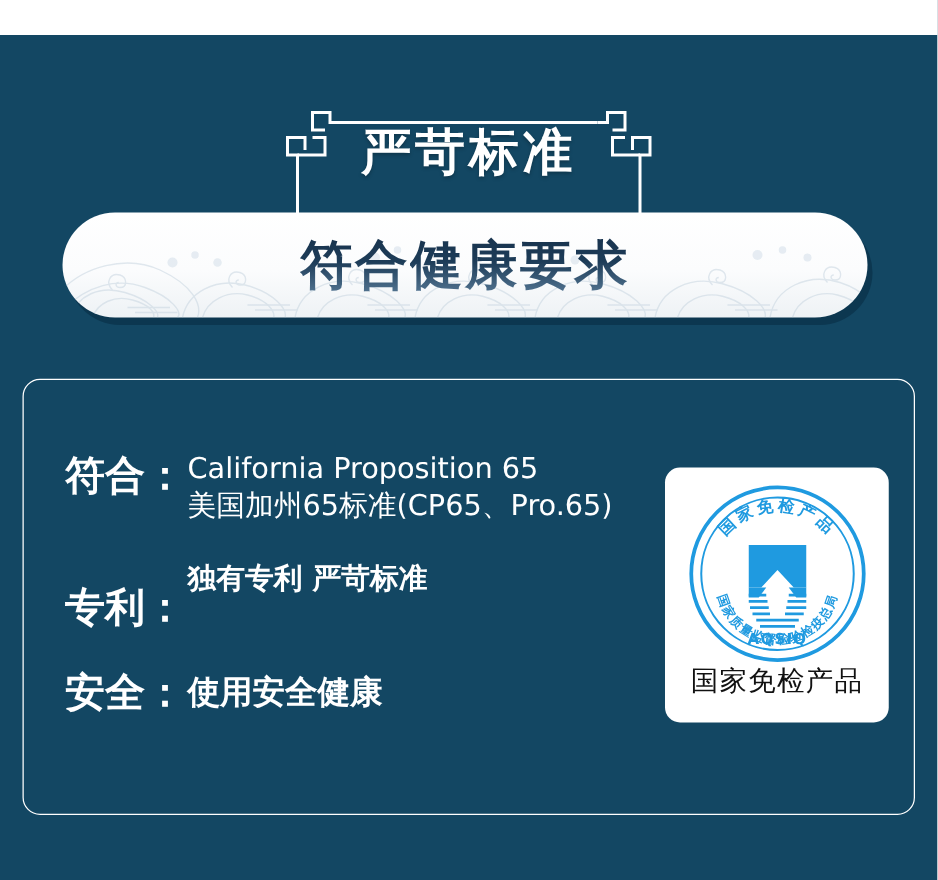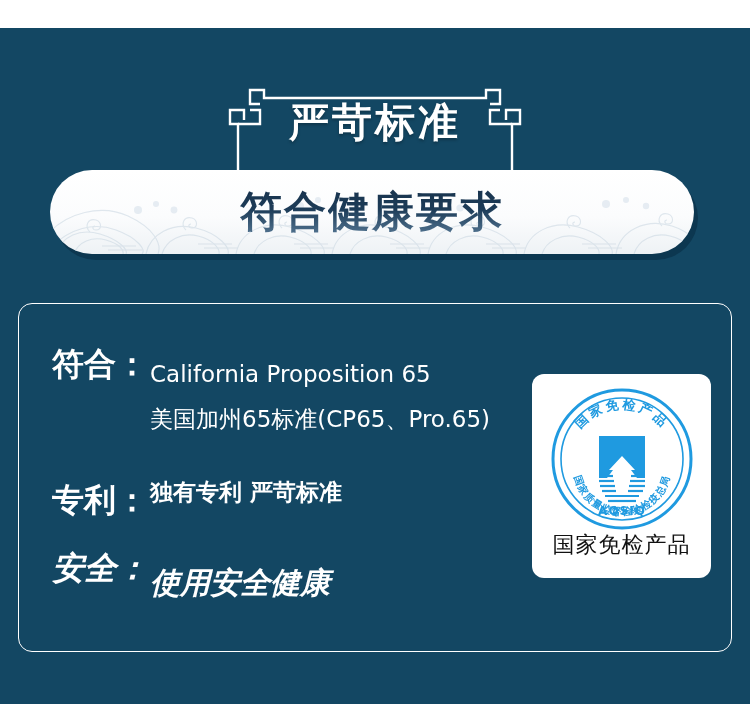--- a/index.html
+++ b/index.html
@@ -113,54 +113,53 @@
     left: 18px; top: 303px;
     width: 714px; height: 349px;
     border: 1px solid #ffffff;
     border-radius: 14px;
     box-sizing: border-box;
   }
 
   
   .specs {
     position: absolute;
-    left: 52px; top: 344px;
+    left: 52px; top: 360px;
     width: 470px;
   }
   .spec-row {
     display: flex;
     align-items: flex-start;
     margin-bottom: 28px;
   }
-  .spec-row:last-child { margin-bottom: 0; font-style: italic; }
+  .spec-row:last-child { margin-bottom: 0; }
   .spec-label {
     font-family: "DejaVu Sans", "Liberation Sans", sans-serif;
     font-weight: bold;
     font-size: 32px;
     color: #ffffff;
     white-space: nowrap;
     flex: 0 0 auto;
     line-height: 40px;
   }
   .spec-values {
     flex: 1 1 auto;
     padding-left: 2px;
   }
   .spec-line {
     font-family: "DejaVu Sans", "Liberation Sans", sans-serif;
     font-size: 23px;
     color: #ffffff;
     line-height: 30px;
     white-space: nowrap;
-    margin-top: 15px;
   }
   .spec-line.bold { font-weight: bold; }
   .row-patent .spec-label { padding-top: 18px; }
   .row-safety .spec-line {
-    font-size: 30px;
+    font-size: 26px;
     font-weight: bold;
     line-height: 40px;
   }
 
   
   .cert-card {
     position: absolute;
     left: 532px; top: 374px;
     width: 179px; height: 204px;
     background: #ffffff;

